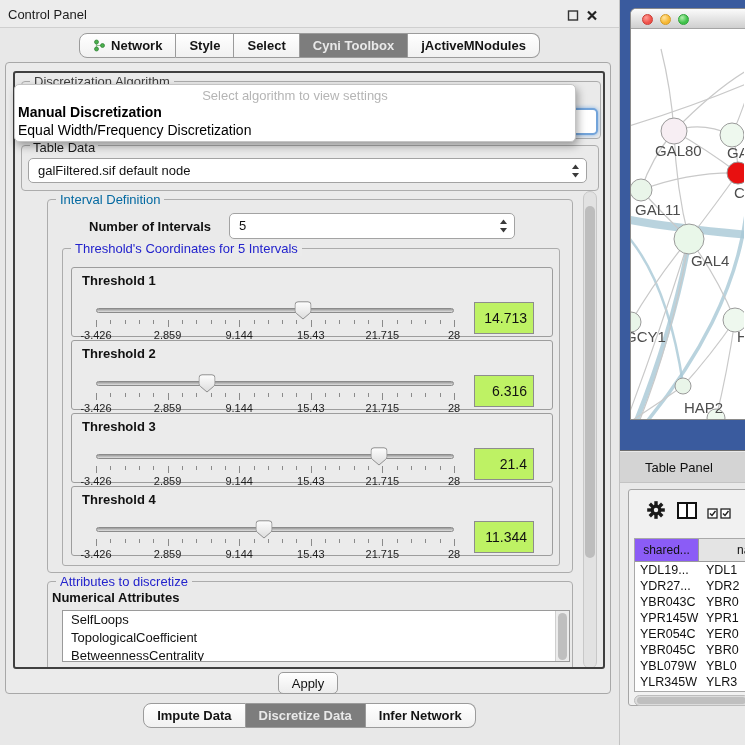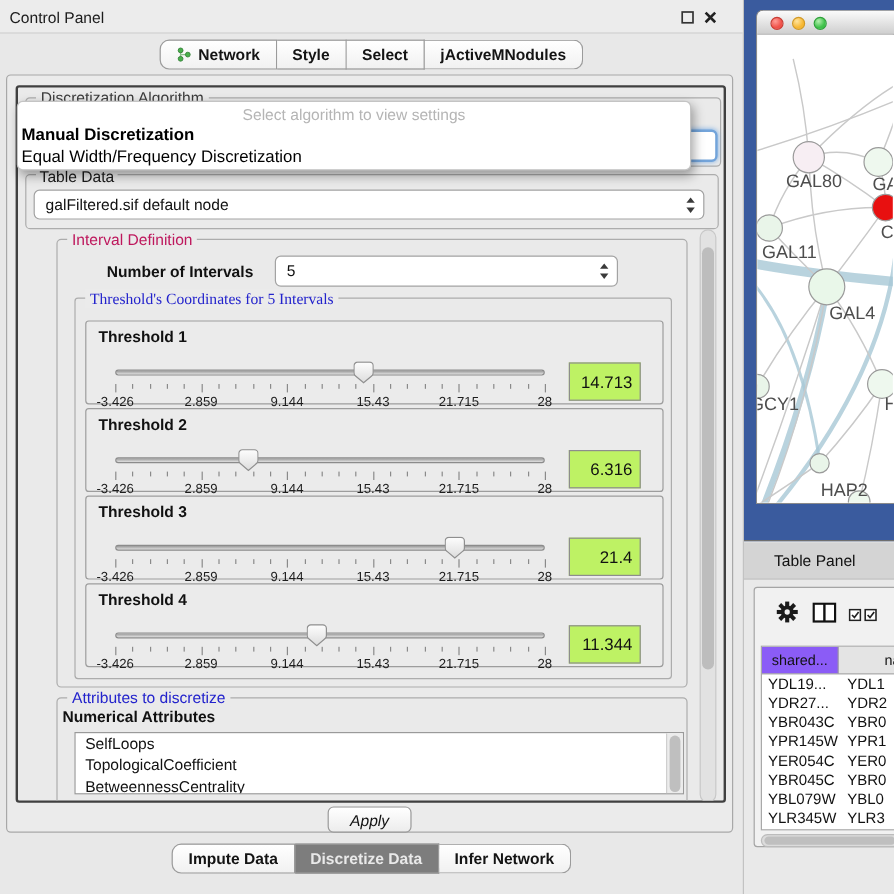--- a/index.html
+++ b/index.html
@@ -25,21 +25,21 @@
   .tab.sel { background:#7d7d7d; color:#e9e9e9; }
 
   .outer-panel { position:absolute; left:5px; top:62px; width:606px; height:632px;
                  background:#ebebeb; border:1px solid #a8a8a8; border-radius:4px; }
   .inner-panel { position:absolute; left:7px; top:8px; width:592px; height:598px;
                  background:#eaeaea; border:2px solid #404040; border-radius:3px; overflow:hidden; }
 
   .group { position:absolute; border:1px solid #acacac; border-radius:4px; }
   .gtitle { position:absolute; top:-8px; left:8px; padding:0 4px; background:#eaeaea; font-size:13px; }
   .gtitle.dark { color:#3c3c3c; }
-  .gtitle.green { color:#be185d; }
+  .gtitle.green { color:#0369a1; }
   .gtitle.blue  { color:#2323cc; }
 
   .disc-group  { left:6px;  top:8px;  width:580px; height:58px; }
   .combo { background:#fff; border:1px solid #a3a3a3; border-radius:5px; position:absolute; font-size:13px; color:#111; cursor:pointer; }
   .combo .cval { position:absolute; left:9px; top:4px; white-space:nowrap; }
   .combo .spinner { position:absolute; right:6px; top:50%; transform:translateY(-50%); line-height:0; }
   .focus-combo { left:12px; top:26px; width:564px; height:27px; border:2px solid #73a4da; box-shadow:0 0 4px #7fb0e4; }
 
   .table-group { left:6px; top:72px; width:578px; height:46px; border-radius:4px; }
   .table-group .glabel { position:absolute; left:8px; top:-6px; padding:0 3px; background:#eaeaea; font-size:13px; color:#1a1a1a; }
@@ -66,23 +66,23 @@
   .val-box { position:absolute; left:402px; top:34px; width:60px; height:32px; background:#bef264; border:1px solid #8d8d8d;
              font-size:14px; color:#111; text-align:right; padding:7px 6px 0 0; }
 
   .attr-group { left:32px; top:508px; width:526px; height:92px; }
   .attr-head { position:absolute; left:4px; top:8px; font-size:13px; font-weight:bold; color:#111; }
   .listbox { position:absolute; left:14px; top:28px; width:508px; height:52px; background:#fff; border:1px solid #9a9a9a; overflow:hidden; }
   .attr-item { height:18px; line-height:18px; padding-left:8px; font-size:13px; color:#111; cursor:pointer; }
   .list-sb { position:absolute; right:0; top:0; width:14px; height:100%; background:#ececec; border-left:1px solid #cfcfcf; }
   .list-sb .lthumb { position:absolute; left:2px; top:2px; width:9px; height:94%; background:#bfbfbf; border-radius:5px; }
 
-  .apply { position:absolute; left:0; right:0; margin:auto; top:609px; width:70px; height:22px;
+  .apply { position:absolute; left:0; right:0; margin:auto; top:609px; width:60px; height:22px;
            background:linear-gradient(#ffffff,#ececec); border:1px solid #9b9b9b; border-radius:5px;
-           font-size:13px; color:#111; font-family:"Liberation Sans",sans-serif; cursor:pointer;font-style:italic; }
+           font-size:13px; color:#111; font-family:"Liberation Sans",sans-serif; cursor:pointer; }
 
   
   .popup { position:absolute; left:14px; top:84px; width:562px; height:58px; background:#fff;
            border:1px solid #c4c4c4; border-radius:5px; box-shadow:2px 4px 9px rgba(0,0,0,0.35); z-index:50; }
   .popup-prompt { text-align:center; font-size:13px; color:#b5b5b5; padding-top:3px; height:18px; }
   .popup-opt { font-size:14px; color:#000; padding:1px 0 1px 3px; cursor:pointer; white-space:nowrap; }
   .popup-opt.sel { font-weight:bold; }
 
   
   .right-region { position:absolute; left:620px; top:0; width:125px; height:745px; background:#e9e9e9; }
@@ -164,20 +164,23 @@
             <circle cx="9.5" cy="6.5" r="2" fill="#49b04c" stroke="#2e7d32" stroke-width="0.7"></circle>
           </svg>
           <span>Network</span>
         </div>
         <div class="tab">
           <span>Style</span>
         </div>
         <div class="tab">
           <span>Select</span>
         </div>
+        <div class="tab sel">
+          <span>Cyni Toolbox</span>
+        </div>
         <div class="tab">
           <span>jActiveMNodules</span>
         </div>
       </div>
 
     <div class="outer-panel">
       <div class="inner-panel">
 
         <div class="group disc-group">
           <span class="gtitle dark">Discretization Algorithm</span>
@@ -203,21 +206,21 @@
           <div class="combo ni-combo">
             <span class="cval">5</span>
             <span class="spinner">
               <svg width="9" height="15" viewBox="0 0 9 15">
                   <path d="M4.5 1 L8 5.5 H1 Z" fill="#3a3a3a"></path>
                   <path d="M4.5 14 L1 9.5 H8 Z" fill="#3a3a3a"></path>
                 </svg>
             </span>
           </div>
           <div class="thr-group">
-            <span class="gtitle blue" style="background:#ebebeb;font-family:Liberation Serif, serif;">Threshold's Coordinates for 5 Intervals</span>
+            <span class="gtitle blue" style="background:#ebebeb;">Threshold's Coordinates for 5 Intervals</span>
             <div id="thrList">
                 <div class="thr-box" style="top: 18px;">
                   <div class="thr-label">Threshold 1</div>
                   <div class="slider-wrap">
                     <div class="track"></div>
                     <div class="tick major" style="left: 0%;"></div>
                     <div class="tick minor" style="left: 4%;"></div>
                     <div class="tick minor" style="left: 8%;"></div>
                     <div class="tick minor" style="left: 12%;"></div>
                     <div class="tick minor" style="left: 16%;"></div>

